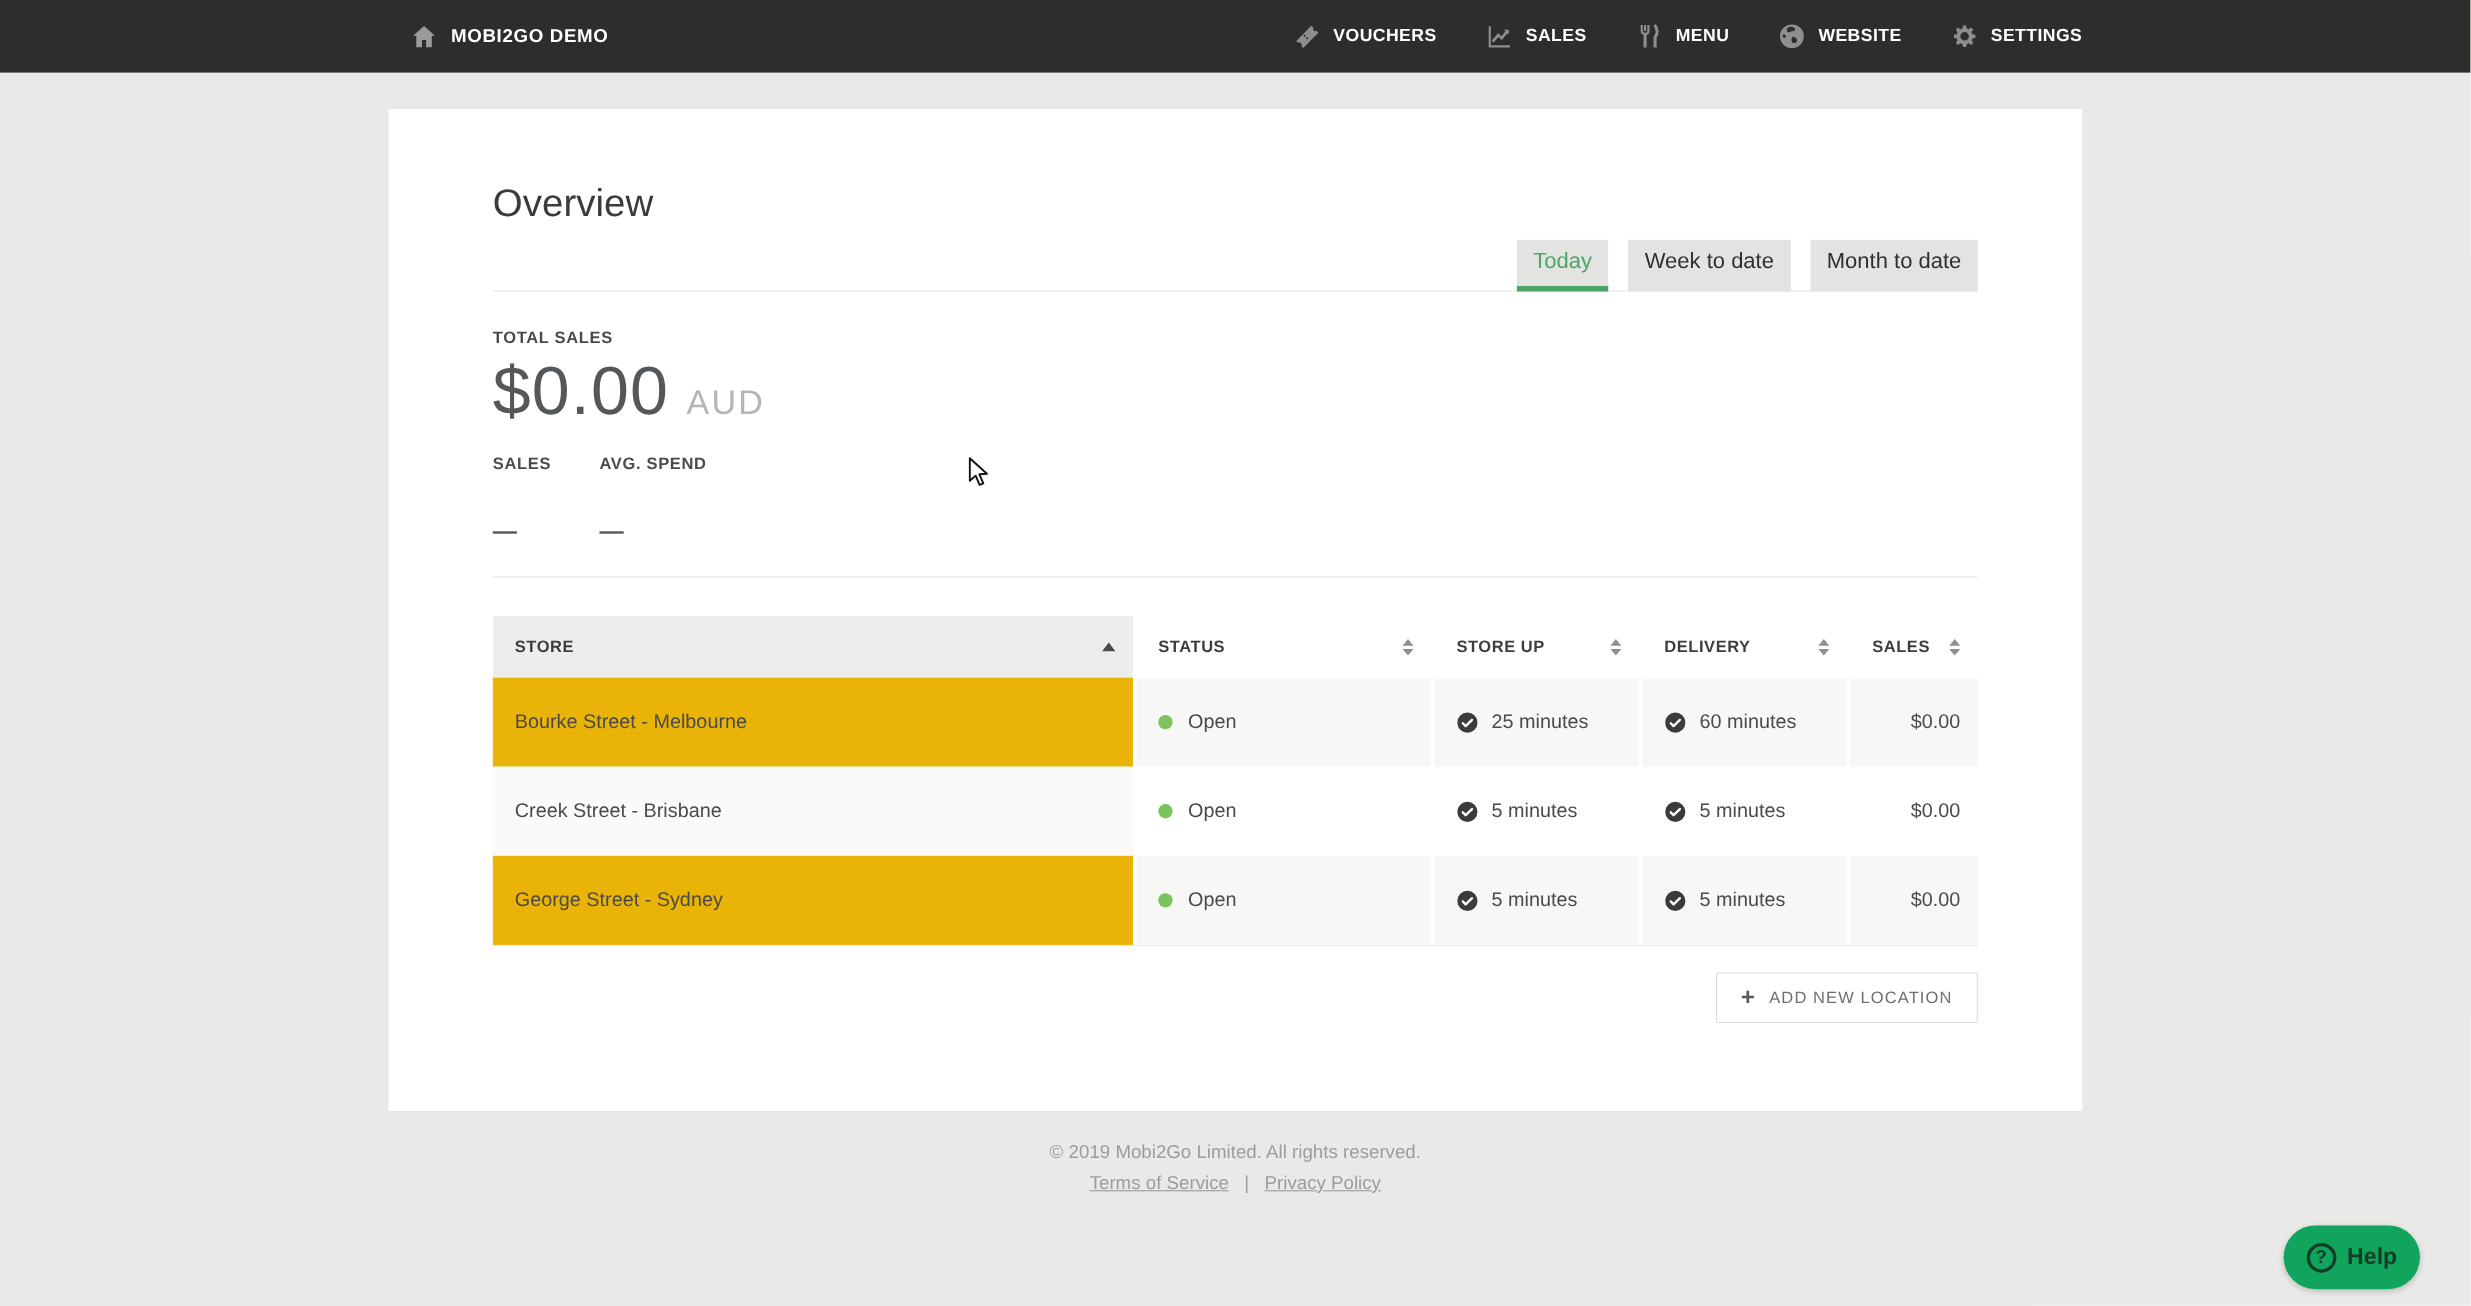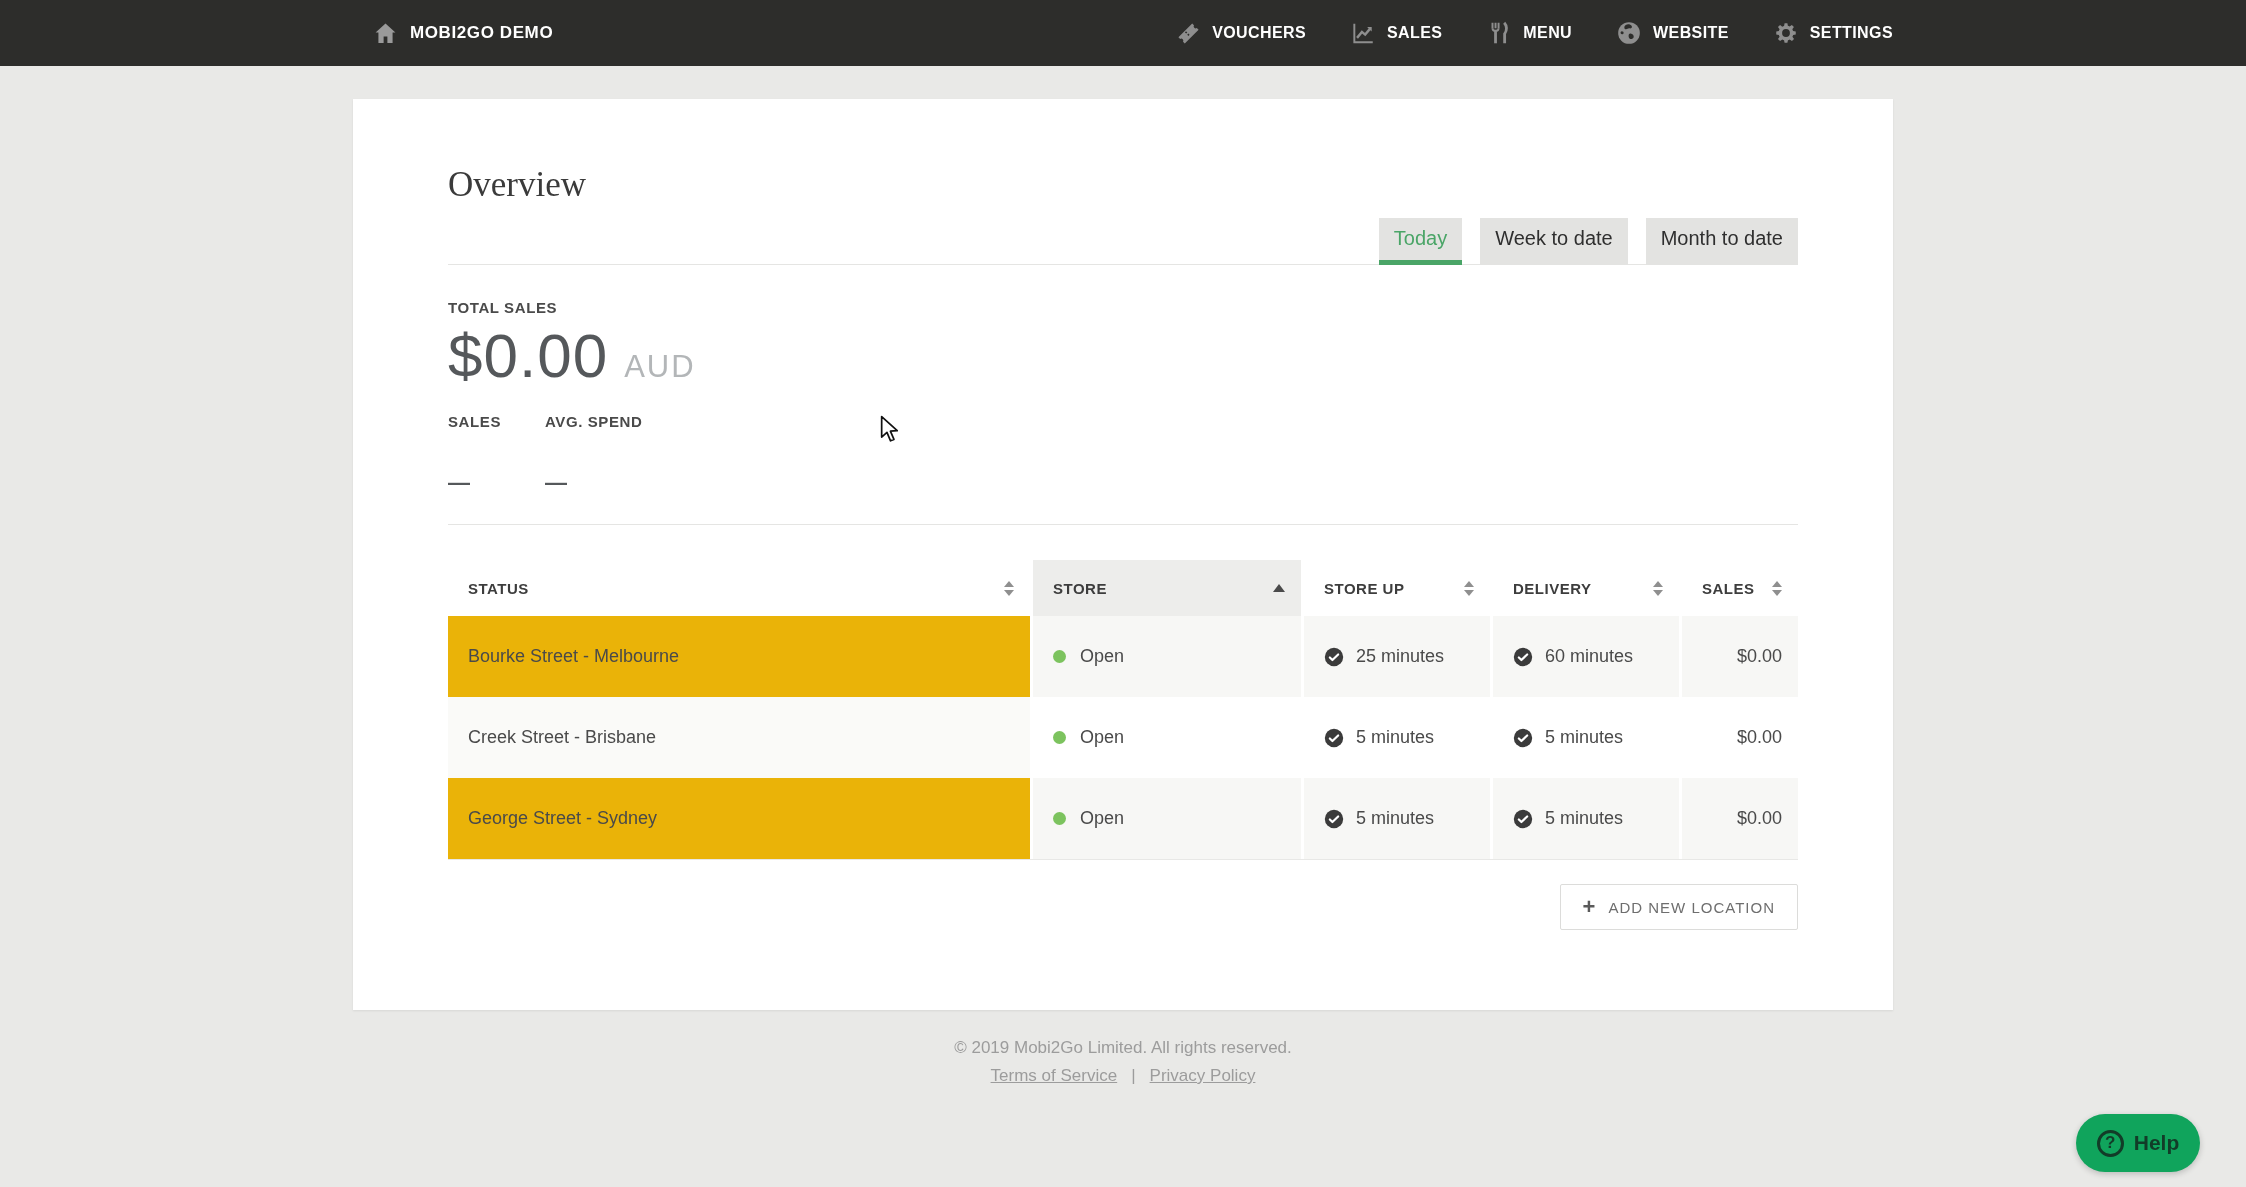--- a/index.html
+++ b/index.html
@@ -24,21 +24,21 @@
   .nav-icon svg { display:block; }
 
   
   .card {
     width:1540px; height:911px; margin:33px auto 0;
     background:#fff; padding:0 95px;
     box-shadow:0 1px 2px rgba(0,0,0,0.08);
     position:relative;
   }
   .card-header { position:relative; height:166px; border-bottom:1px solid #e5e5e3; }
-  .page-title { position:absolute; left:0; top:66px; font-size:35px; font-weight:500; color:#3b3b3b;font-family:Liberation Serif, serif; }
+  .page-title { position:absolute; left:0; top:66px; font-size:35px; font-weight:500; color:#3b3b3b; }
   .tabs { position:absolute; right:0; bottom:-1px; display:flex; }
   .tab {
     background:#e3e3e1; color:#2f2f2f; font-size:20px;
     padding:9px 15px 10px; cursor:pointer; border-bottom:5px solid transparent;
     margin-left:18px;
   }
   .tab.active { color:#4aa567; border-bottom-color:#4aa567; }
 
   
   .stats { padding-top:34px; border-bottom:1px solid #e5e5e3; height:260px; }
@@ -211,30 +211,30 @@
       </div>
       <div class="sub-stat">
         <div class="stat-label">AVG. SPEND</div>
         <div class="stat-dash">—</div>
       </div>
     </div>
   </section>
 
   <section class="table">
     <div class="trow thead">
+      <div class="th store-col">
+        <span>STORE</span>
+        <span class="sort-asc"></span>
+      </div>
       <div class="th">
         <span>STATUS</span>
         <span class="sort-both">
             <i class="up"></i>
             <i class="down"></i>
           </span>
-      </div>
-      <div class="th store-col">
-        <span>STORE</span>
-        <span class="sort-asc"></span>
       </div>
       <div class="th">
         <span>STORE UP</span>
         <span class="sort-both">
             <i class="up"></i>
             <i class="down"></i>
           </span>
       </div>
       <div class="th">
         <span>DELIVERY</span>

